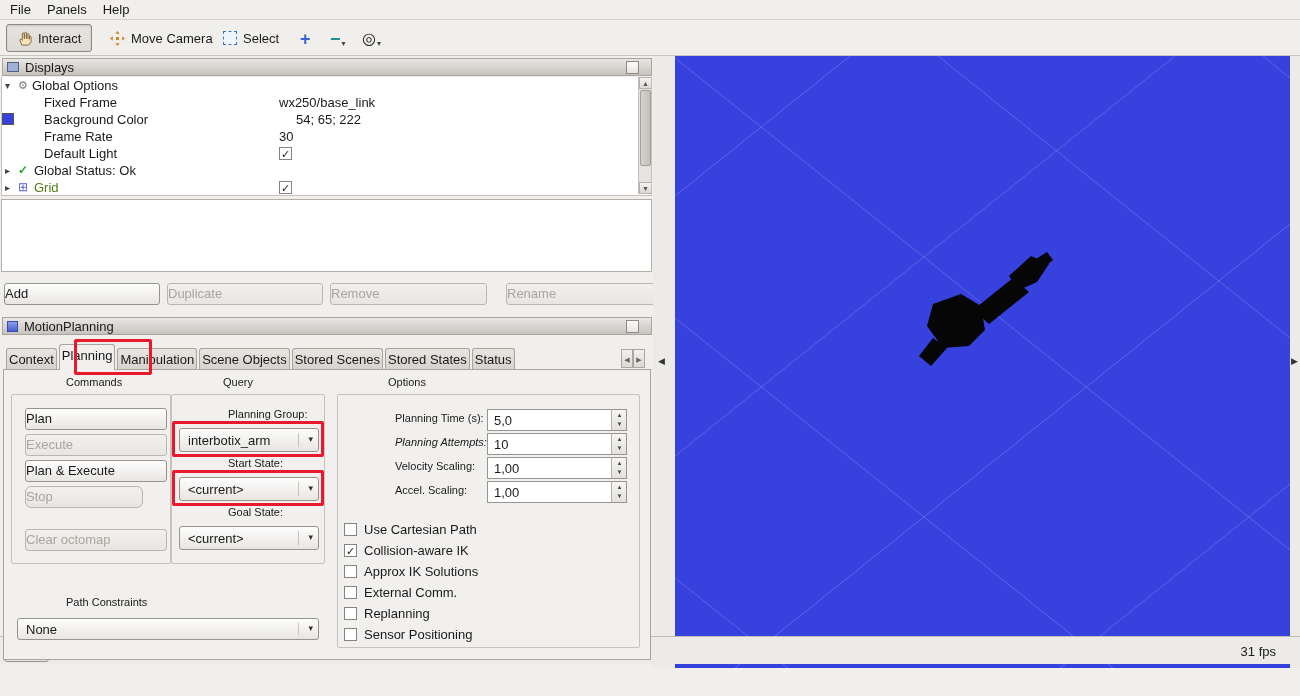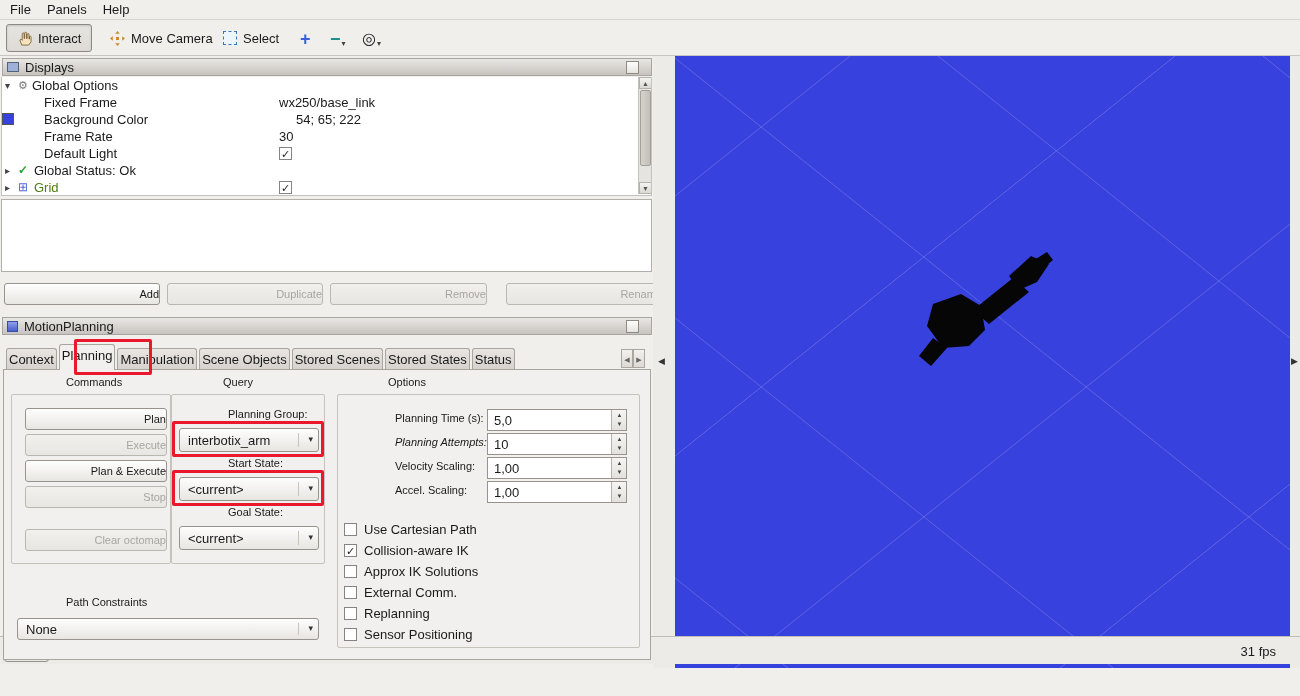--- a/index.html
+++ b/index.html
@@ -51,21 +51,21 @@
         font-size:11px; line-height:12px !important; text-align:center; color:#222; }
   .scrollbar { position:absolute; right:0; top:0; width:13px; height:117px; background:#e6e4e0; border-left:1px solid #c4c0bb; }
   .sbtn { position:absolute; left:0; width:13px; height:12px; font-size:7px; text-align:center; line-height:12px;
           color:#555; background:linear-gradient(#f4f3f1,#dcd9d4); border:1px solid #b5b1ab; }
   .sthumb { position:absolute; left:1px; top:13px; width:11px; height:76px;
             background:linear-gradient(90deg,#d6d3ce,#c2beb8); border:1px solid #a39f99; border-radius:2px; }
 
   .descbox { position:absolute; left:1px; top:143px; width:651px; height:73px; background:#ffffff; border:1px solid #b2aeaa; }
 
   .btn { position:absolute; height:22px; border:1px solid #98948d; border-radius:3px;
-         background:linear-gradient(#fefefe,#e8e6e2); text-align:right; line-height:20px; font-size:11px;padding-left:12px; }
+         background:linear-gradient(#fefefe,#e8e6e2); text-align:left; line-height:20px; font-size:13px; }
   .btn.disabled { color:#a9a59f; background:linear-gradient(#f1f0ed,#e8e6e2); border-color:#bab6b0; }
 
   
   .tabbar { position:absolute; left:6px; top:288px; height:26px; display:flex; align-items:flex-end; }
   .tab { height:22px; line-height:21px; padding:0 2px; margin-right:2px; font-size:13px;
          border:1px solid #a8a49e; border-bottom:none; border-radius:3px 3px 0 0;
          background:linear-gradient(#e9e6e2,#d5d2cd); position:relative; top:0; z-index:1; }
   .tab.active { height:26px; background:#f1f0ee; z-index:6; }
   .tabscroll { position:absolute; left:621px; top:293px; display:flex; }
   .tsbtn { width:12px; height:19px; font-size:7px; line-height:19px; text-align:center; color:#666;
@@ -233,21 +233,21 @@
         <span class="tsbtn">▶</span>
       </div>
 
       <div class="mp-content">
 
         <div class="glabel" style="left:15px; top:6px;">Commands</div>
         <div class="gframe" style="left:7px; top:24px; width:160px; height:170px;"></div>
         <div class="btn" style="left:21px; top:38px; width:142px;">Plan</div>
         <div class="btn disabled" style="left:21px; top:64px; width:142px;">Execute</div>
         <div class="btn" style="left:21px; top:90px; width:142px;">Plan &amp; Execute</div>
-        <div class="btn disabled" style="left:21px; top:116px; width:142px;">Stop</div>
+        <div class="btn disabled" style="left:21px; top:116px; width:118px;border-radius:6px;">Stop</div>
         <div class="btn disabled" style="left:21px; top:159px; width:142px;">Clear octomap</div>
 
         <div class="glabel" style="left:172px; top:6px;">Query</div>
         <div class="gframe" style="left:167px; top:24px; width:154px; height:170px;"></div>
         <div class="glabel" style="left:177px; top:38px;">Planning Group:</div>
         <div class="combo" style="left:175px; top:58px; width:140px;text-align:right;">
           <span class="cval">interbotix_arm</span>
           <span class="csep"></span>
           <span class="carr">▾</span>
         </div>

